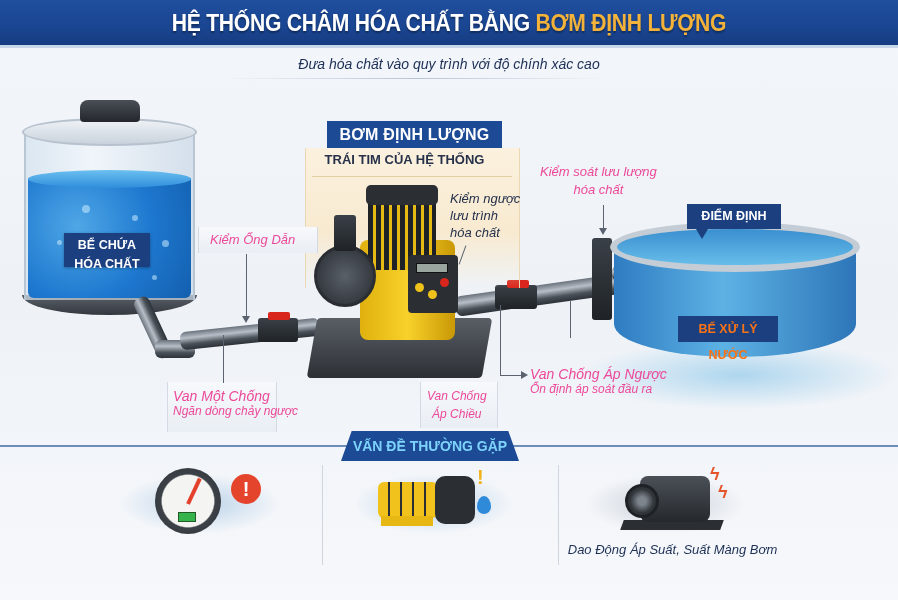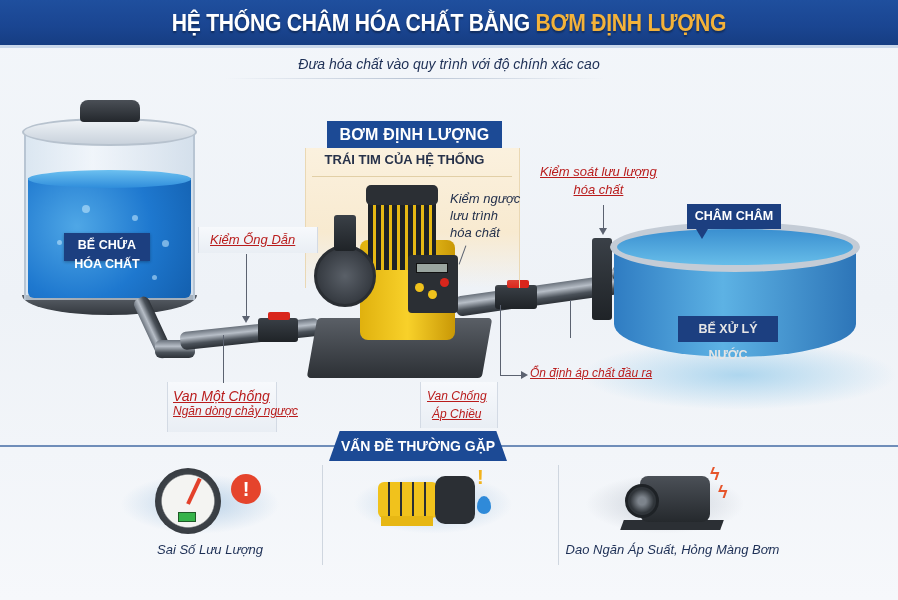--- a/index.html
+++ b/index.html
@@ -58,21 +58,21 @@
   }
   .tank .water-top {
     position: absolute; left: 6px; top: 70px; width: 163px; height: 18px;
     background: linear-gradient(180deg, #6cc0f0, #2f8ddb); border-radius: 50%;
   }
   .tank .base {
     position: absolute; left: 0; top: 195px; width: 175px; height: 20px;
     background: linear-gradient(180deg, #5b6169, #33383e); border-radius: 0 0 50% 50% / 0 0 100% 100%;
   }
   .tank-label {
-    position: absolute; left: 64px; top: 233px; width: 86px; height: 28px;
+    position: absolute; left: 64px; top: 233px; width: 86px; height: 34px;
     background: #1c3f80; color: #fff; font-weight: 700; font-size: 12.5px;
     text-align: center; line-height: 19px; padding-top: 3px;
     box-shadow: 0 1px 3px rgba(0,0,0,0.3);
   }
   .bubble { position: absolute; border-radius: 50%; background: rgba(200,235,255,0.55); }
 
   
   .pipe {
     position: absolute; background: linear-gradient(180deg, #6a727c 0%, #b7bec7 35%, #4a5159 70%, #2d3238 100%);
     border-radius: 6px;
@@ -156,48 +156,48 @@
     position: absolute; left: 687px; top: 204px; width: 94px; height: 25px;
     background: #1c3f80; color: #fff; font-weight: 700; font-size: 12.5px;
     text-align: center; line-height: 25px;
   }
   .inject-tail {
     position: absolute; left: 696px; top: 229px; width: 0; height: 0;
     border-left: 6px solid transparent; border-right: 6px solid transparent; border-top: 10px solid #1c3f80;
   }
   .basin-label {
     position: absolute; left: 678px; top: 316px; width: 100px; height: 26px;
-    background: #1c3f80; color: #e5e5e5; font-weight: 700; font-size: 12.5px;
+    background: #1c3f80; color: #f97316; font-weight: 700; font-size: 12.5px;
     text-align: center; line-height: 26px;
   }
 
   
-  .callout { position: absolute; font-style: italic; color: #b91c1c; white-space: nowrap; text-decoration: underline; }
+  .callout { position: absolute; font-style: italic; color: #ec4899; white-space: nowrap; }
   .callout .title { font-size: 14px; }
   .callout .desc { font-size: 12px; }
   .leader { position: absolute; background: #5b6270; }
   .arrow-down {
     position: absolute; width: 0; height: 0;
     border-left: 4px solid transparent; border-right: 4px solid transparent; border-top: 7px solid #5b6270;
   }
   .arrow-right {
     position: absolute; width: 0; height: 0;
     border-top: 4px solid transparent; border-bottom: 4px solid transparent; border-left: 7px solid #5b6270;
   }
   .callout-box {
     position: absolute; background: linear-gradient(180deg, #f7f9fc, #e9eef4); border-left: 1px solid #d3dae4; border-right: 1px solid #d3dae4;
   }
 
   
   .problems-divider {
     position: absolute; left: 0; top: 445px; width: 898px; height: 2px; background: #6f8db9;
   }
   .problems-title {
-    position: absolute; left: 329px; top: 431px; width: 178px; height: 30px;
-    background: #1c4a95; color: #ffffff; font-weight: 700; font-size: 14px;
+    position: absolute; left: 341px; top: 431px; width: 178px; height: 30px;
+    background: #1c4a95; color: #7dd3fc; font-weight: 700; font-size: 14px;
     text-align: center; line-height: 30px;
     clip-path: polygon(6% 0, 94% 0, 100% 100%, 0 100%);
   }
   .problem { position: absolute; top: 462px; height: 110px; }
   .problem .splash {
     position: absolute; left: 20px; top: 12px; width: 160px; height: 60px;
     background: radial-gradient(ellipse, rgba(130,175,215,0.5), rgba(130,175,215,0) 70%);
   }
   .problem .label {
     position: absolute; left: 0; top: 80px; width: 100%; text-align: center;
@@ -303,21 +303,21 @@
 <div class="pump-lcd"></div>
 <div class="btn-dot" style="left:415px;top:283px;background:#f0c21c"></div>
 <div class="btn-dot" style="left:428px;top:290px;background:#f0c21c"></div>
 <div class="btn-dot" style="left:440px;top:278px;background:#d9261c"></div>
 
 <div class="puddle"></div>
 <div class="basin">
   <div class="wall"></div>
   <div class="rim"></div>
 </div>
-<div class="inject-label">CHÂM CHÂM</div>
+<div class="inject-label">ĐIỂM ĐỊNH</div>
 <div class="inject-tail"></div>
 <div class="basin-label">BỂ XỬ LÝ NƯỚC</div>
 
 <div class="callout-box" style="left:198px;top:227px;width:120px;height:26px"></div>
 <div class="callout" style="left:210px;top:232px;font-size:13px">Kiểm Ống Dẫn</div>
 <div class="leader" style="left:246px;top:254px;width:1px;height:65px"></div>
 <div class="arrow-down" style="left:242px;top:316px"></div>
 
 <div class="callout" style="left:540px;top:163px;font-size:13px;text-align:center;line-height:18px">
   <div>Kiểm soát lưu lượng</div>
@@ -337,47 +337,47 @@
 <div class="callout" style="left:427px;top:387px;text-align:center;font-size:12px;line-height:18px">
   <div>Van Chống</div>
   <div>Áp Chiều</div>
 </div>
 
 <div class="leader" style="left:500px;top:305px;width:1px;height:70px"></div>
 <div class="leader" style="left:500px;top:375px;width:22px;height:1px"></div>
 <div class="arrow-right" style="left:521px;top:371px"></div>
 <div class="leader" style="left:570px;top:300px;width:1px;height:38px"></div>
 <div class="callout" style="left:530px;top:366px">
-  <div class="desc">Ổn định áp chất đầu ra</div>
+  <div class="title">Van Chống Áp Ngược</div>
+  <div class="desc">Ổn định áp soát đầu ra</div>
 </div>
 
 <div class="problems-divider"></div>
 <div class="problems-title">VẤN ĐỀ THƯỜNG GẶP</div>
 
 <div class="problem" style="left:100px;width:220px">
   <div class="splash"></div>
   <div class="gauge"></div>
   <div class="gauge-needle"></div>
   <div class="gauge-screen"></div>
   <div class="warn-circle">!</div>
-  <div class="label">Sai Số Lưu Lượng</div>
 </div>
 <div class="problem-sep" style="left:322px"></div>
 
 <div class="problem" style="left:323px;width:235px">
   <div class="splash" style="left:30px"></div>
   <div class="mini-pump-y"></div>
   <div class="mini-pump-foot"></div>
   <div class="mini-pump-head"></div>
   <div class="excl">!</div>
   <div class="drop"></div>
 </div>
 <div class="problem-sep" style="left:558px"></div>
 
 <div class="problem" style="left:560px;width:225px">
   <div class="splash" style="left:25px;background:radial-gradient(ellipse, rgba(150,160,175,0.45), rgba(150,160,175,0) 70%)"></div>
   <div class="gray-pump-base"></div>
   <div class="gray-pump-body"></div>
   <div class="gray-pump-head"></div>
   <div class="bolt" style="left:150px;top:2px">ϟ</div>
   <div class="bolt" style="left:158px;top:20px">ϟ</div>
-  <div class="label">Dao Ngăn Áp Suất, Hỏng Màng Bơm</div>
+  <div class="label">Dao Động Áp Suất, Suất Màng Bơm</div>
 </div>
 
 </body></html>

